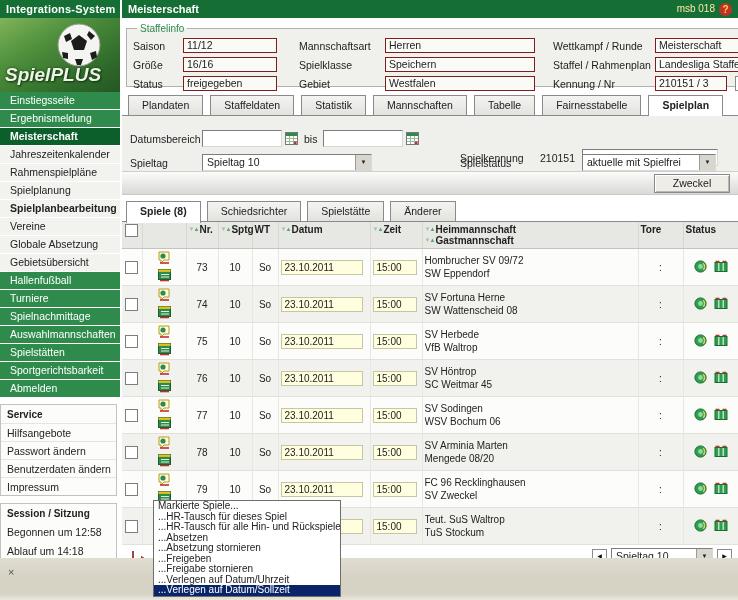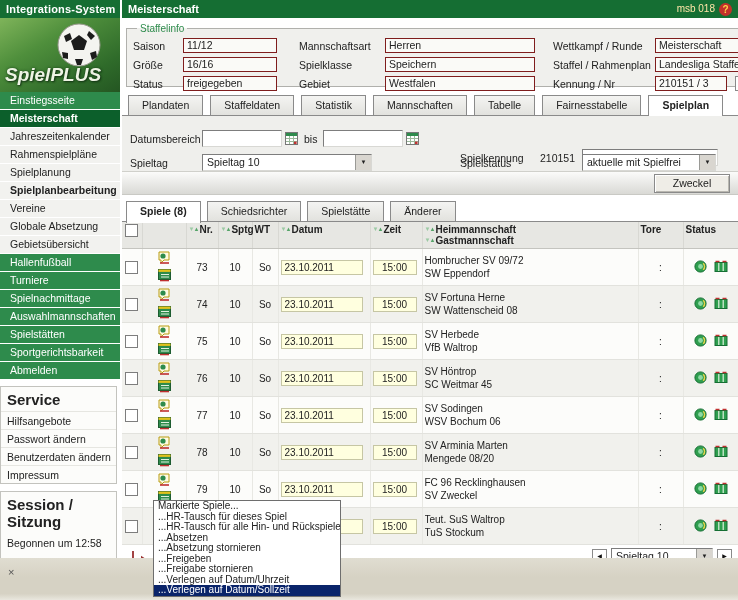--- a/index.html
+++ b/index.html
@@ -13,21 +13,21 @@
            background:linear-gradient(150deg,#7fb45a 0%,#4f8f3c 35%,#2f6b2a 75%,#245622 100%);}
   .sb-logo svg.ball{position:absolute;right:18px;top:4px;}
   .sb-logo .brand{position:absolute;left:5px;bottom:6px;font-size:19px;font-weight:bold;
                   font-style:italic;color:#eef4e4;text-shadow:1px 1px 2px #143514,0 0 3px #1c4a1c;}
   .sbitem{height:17px;line-height:17px;font-size:10.5px;padding-left:10px;margin-bottom:1px;
           background:#f2f2ef;color:#222;cursor:pointer;white-space:nowrap;overflow:hidden;}
   .sbitem.green{background:#2e8b4c;color:#fff;}
   .sbitem.selected{background:#0c5f2b;color:#fff;font-weight:bold;}
   .sbitem.bold{font-weight:bold;}
   .sbbox{border:1px solid #c3c3be;margin:7px 3px 0 0;background:#fcfcfa;}
-  .sbbox .hdr{font-weight:bold;font-size:15px;padding:4px 0 3px 6px;}
+  .sbbox .hdr{font-weight:bold;font-size:10px;padding:4px 0 3px 6px;}
   .sbbox .it{font-size:10.5px;padding:3px 0 2px 6px;border-top:1px solid #e6e6e1;cursor:pointer;}
   .sbbox .ln{font-size:10.5px;padding:4px 0 3px 6px;}
   
   #main{position:absolute;left:122px;top:0;width:616px;}
   .m-header{height:18px;line-height:18px;background:#156e33;color:#fff;font-size:11px;
             font-weight:bold;padding:0 6px;display:flex;justify-content:space-between;align-items:center;}
   .m-header .badge{color:#ffe6a8;font-weight:normal;font-size:10px;display:flex;align-items:center;gap:4px;}
   .help{display:inline-block;width:13px;height:13px;border-radius:50%;background:#c2302a;
         color:#ffd24a;font-size:10px;font-weight:bold;text-align:center;line-height:13px;cursor:pointer;}
   fieldset.staffel{margin:5px 4px 0 4px;border:1px solid #b0b0ac;background:#f0f0ed;
@@ -72,21 +72,21 @@
   table.games td{padding:1px 2px;border-right:1px solid #e8e8e3;border-bottom:1px solid #e2e2dd;vertical-align:middle;height:28px;}
   table.games th:last-child,table.games td:last-child{border-right:none;}
   table.games tr.r:nth-child(odd) td{background:#fcfcfa;}
   table.games tr.r:nth-child(even) td{background:#f1f1ed;}
   .cb{width:11px;height:11px;background:#fff;border:1px solid #7d7d7d;margin:0 auto;cursor:pointer;}
   .sort i{font-style:normal;font-size:6px;vertical-align:2px;}
   .sort .sd{color:#9ccaa4;} .sort .su{color:#55a468;margin-left:-1px;}
   .c{text-align:center;}
   .fieldbox{display:inline-block;background:#ffffdf;border:1px solid #c6c6a4;height:13px;line-height:13px;
             font-size:10px;padding:0 3px;cursor:text;}
-  .datebox{width:74px;} .timebox{width:36px;text-align:center;}
+  .datebox{width:74px;} .timebox{width:36px;text-align:left;}
   .teams div{line-height:13px;white-space:nowrap;overflow:hidden;}
   .ric{display:inline-block;margin:0 2px;cursor:pointer;line-height:0;}
   .sic{display:inline-block;margin:0 2px;line-height:0;}
   
   .ctrls{position:relative;height:20px;margin-top:3px;}
   .ctrls .redarrow{position:absolute;left:8px;top:3px;line-height:0;}
   .ctrls .actsel{position:absolute;left:31px;top:0;width:148px;}
   .ctrls .gobtn{position:absolute;left:186px;top:0;width:15px;height:15px;background:#eef6ee;
                 border:1px solid #3a8a50;color:#2e8b4c;font-weight:bold;font-size:10px;line-height:14px;
                 text-align:center;cursor:pointer;}
@@ -123,20 +123,21 @@
         <polygon points="6,30 12,31 12,37 7,36" fill="#1c1c1c"></polygon>
         <polygon points="34,31 40,29 41,35 36,38" fill="#1c1c1c"></polygon>
         <polygon points="19,37 27,37 25,43 21,43" fill="#1c1c1c"></polygon>
       </svg>
       <div class="brand">SpielPLUS</div>
     </div>
     <div>
 
         <div class="sbitem green">Einstiegsseite</div>
 
+        <div class="sbitem green">Ergebnismeldung</div>
 
         <div class="sbitem selected">Meisterschaft</div>
 
         <div class="sbitem plain">Jahreszeitenkalender</div>
 
         <div class="sbitem plain">Rahmenspielpläne</div>
 
         <div class="sbitem plain">Spielplanung</div>
 
         <div class="sbitem plain bold">Spielplanbearbeitung</div>

